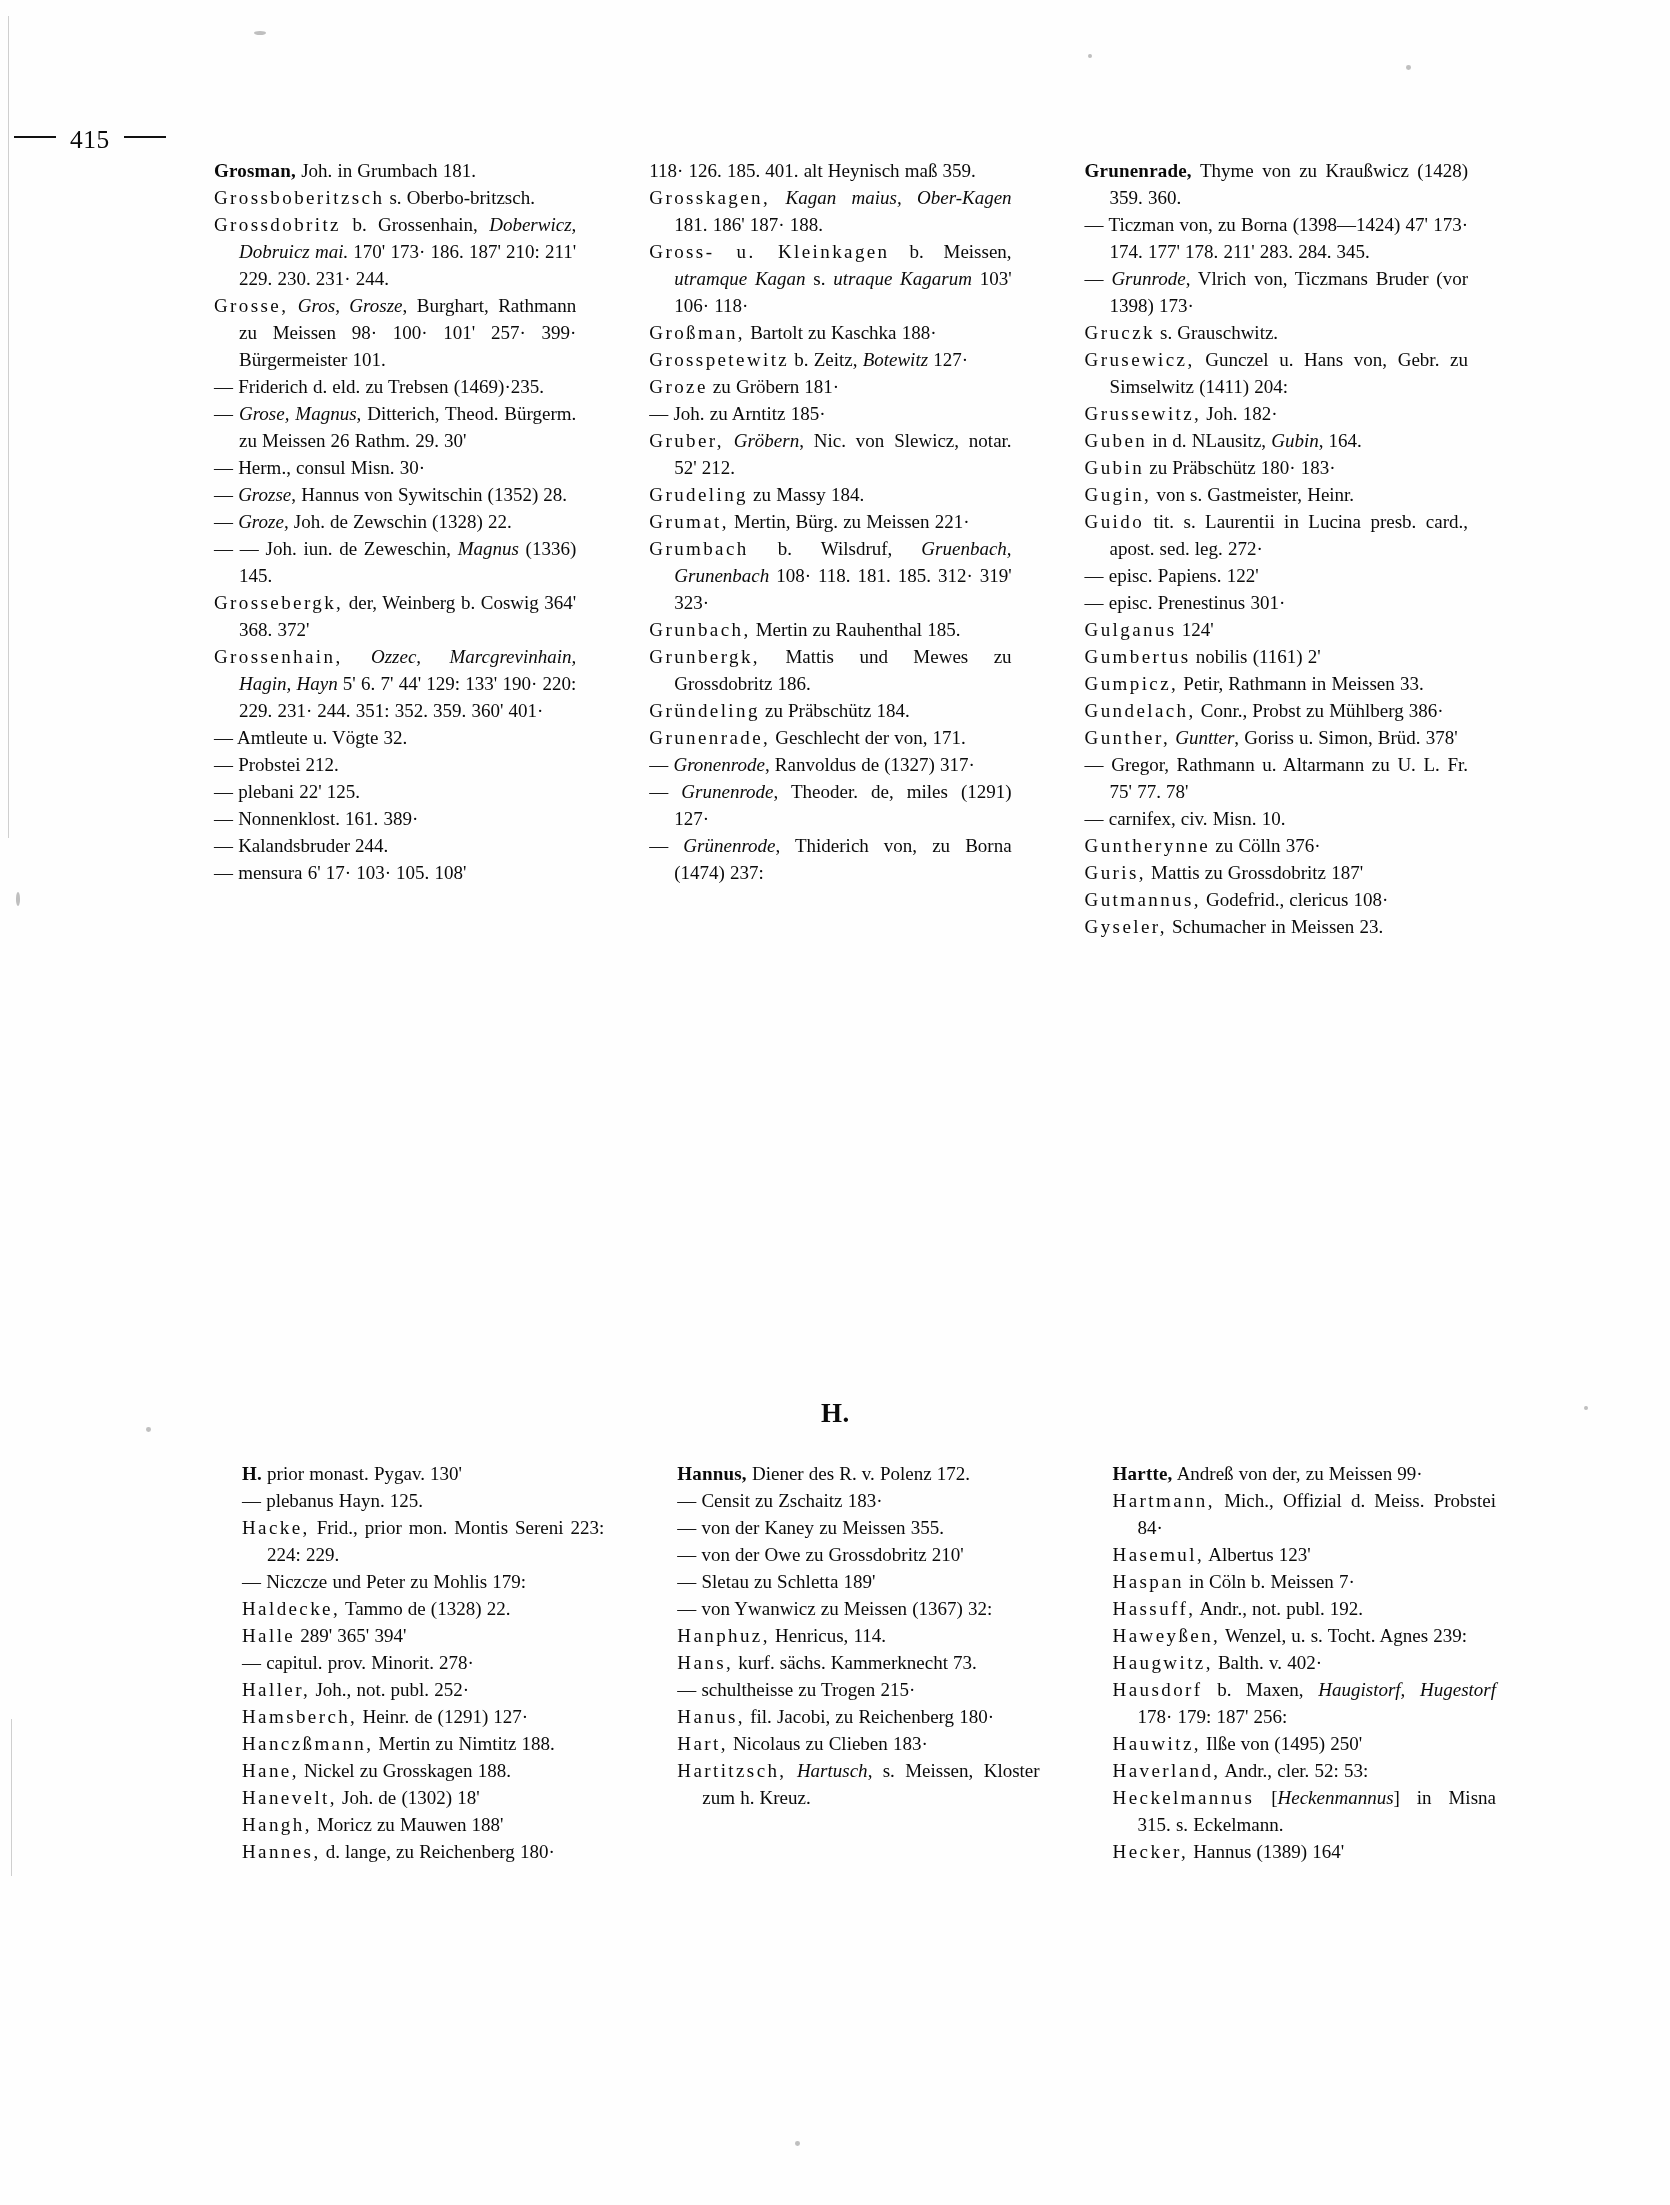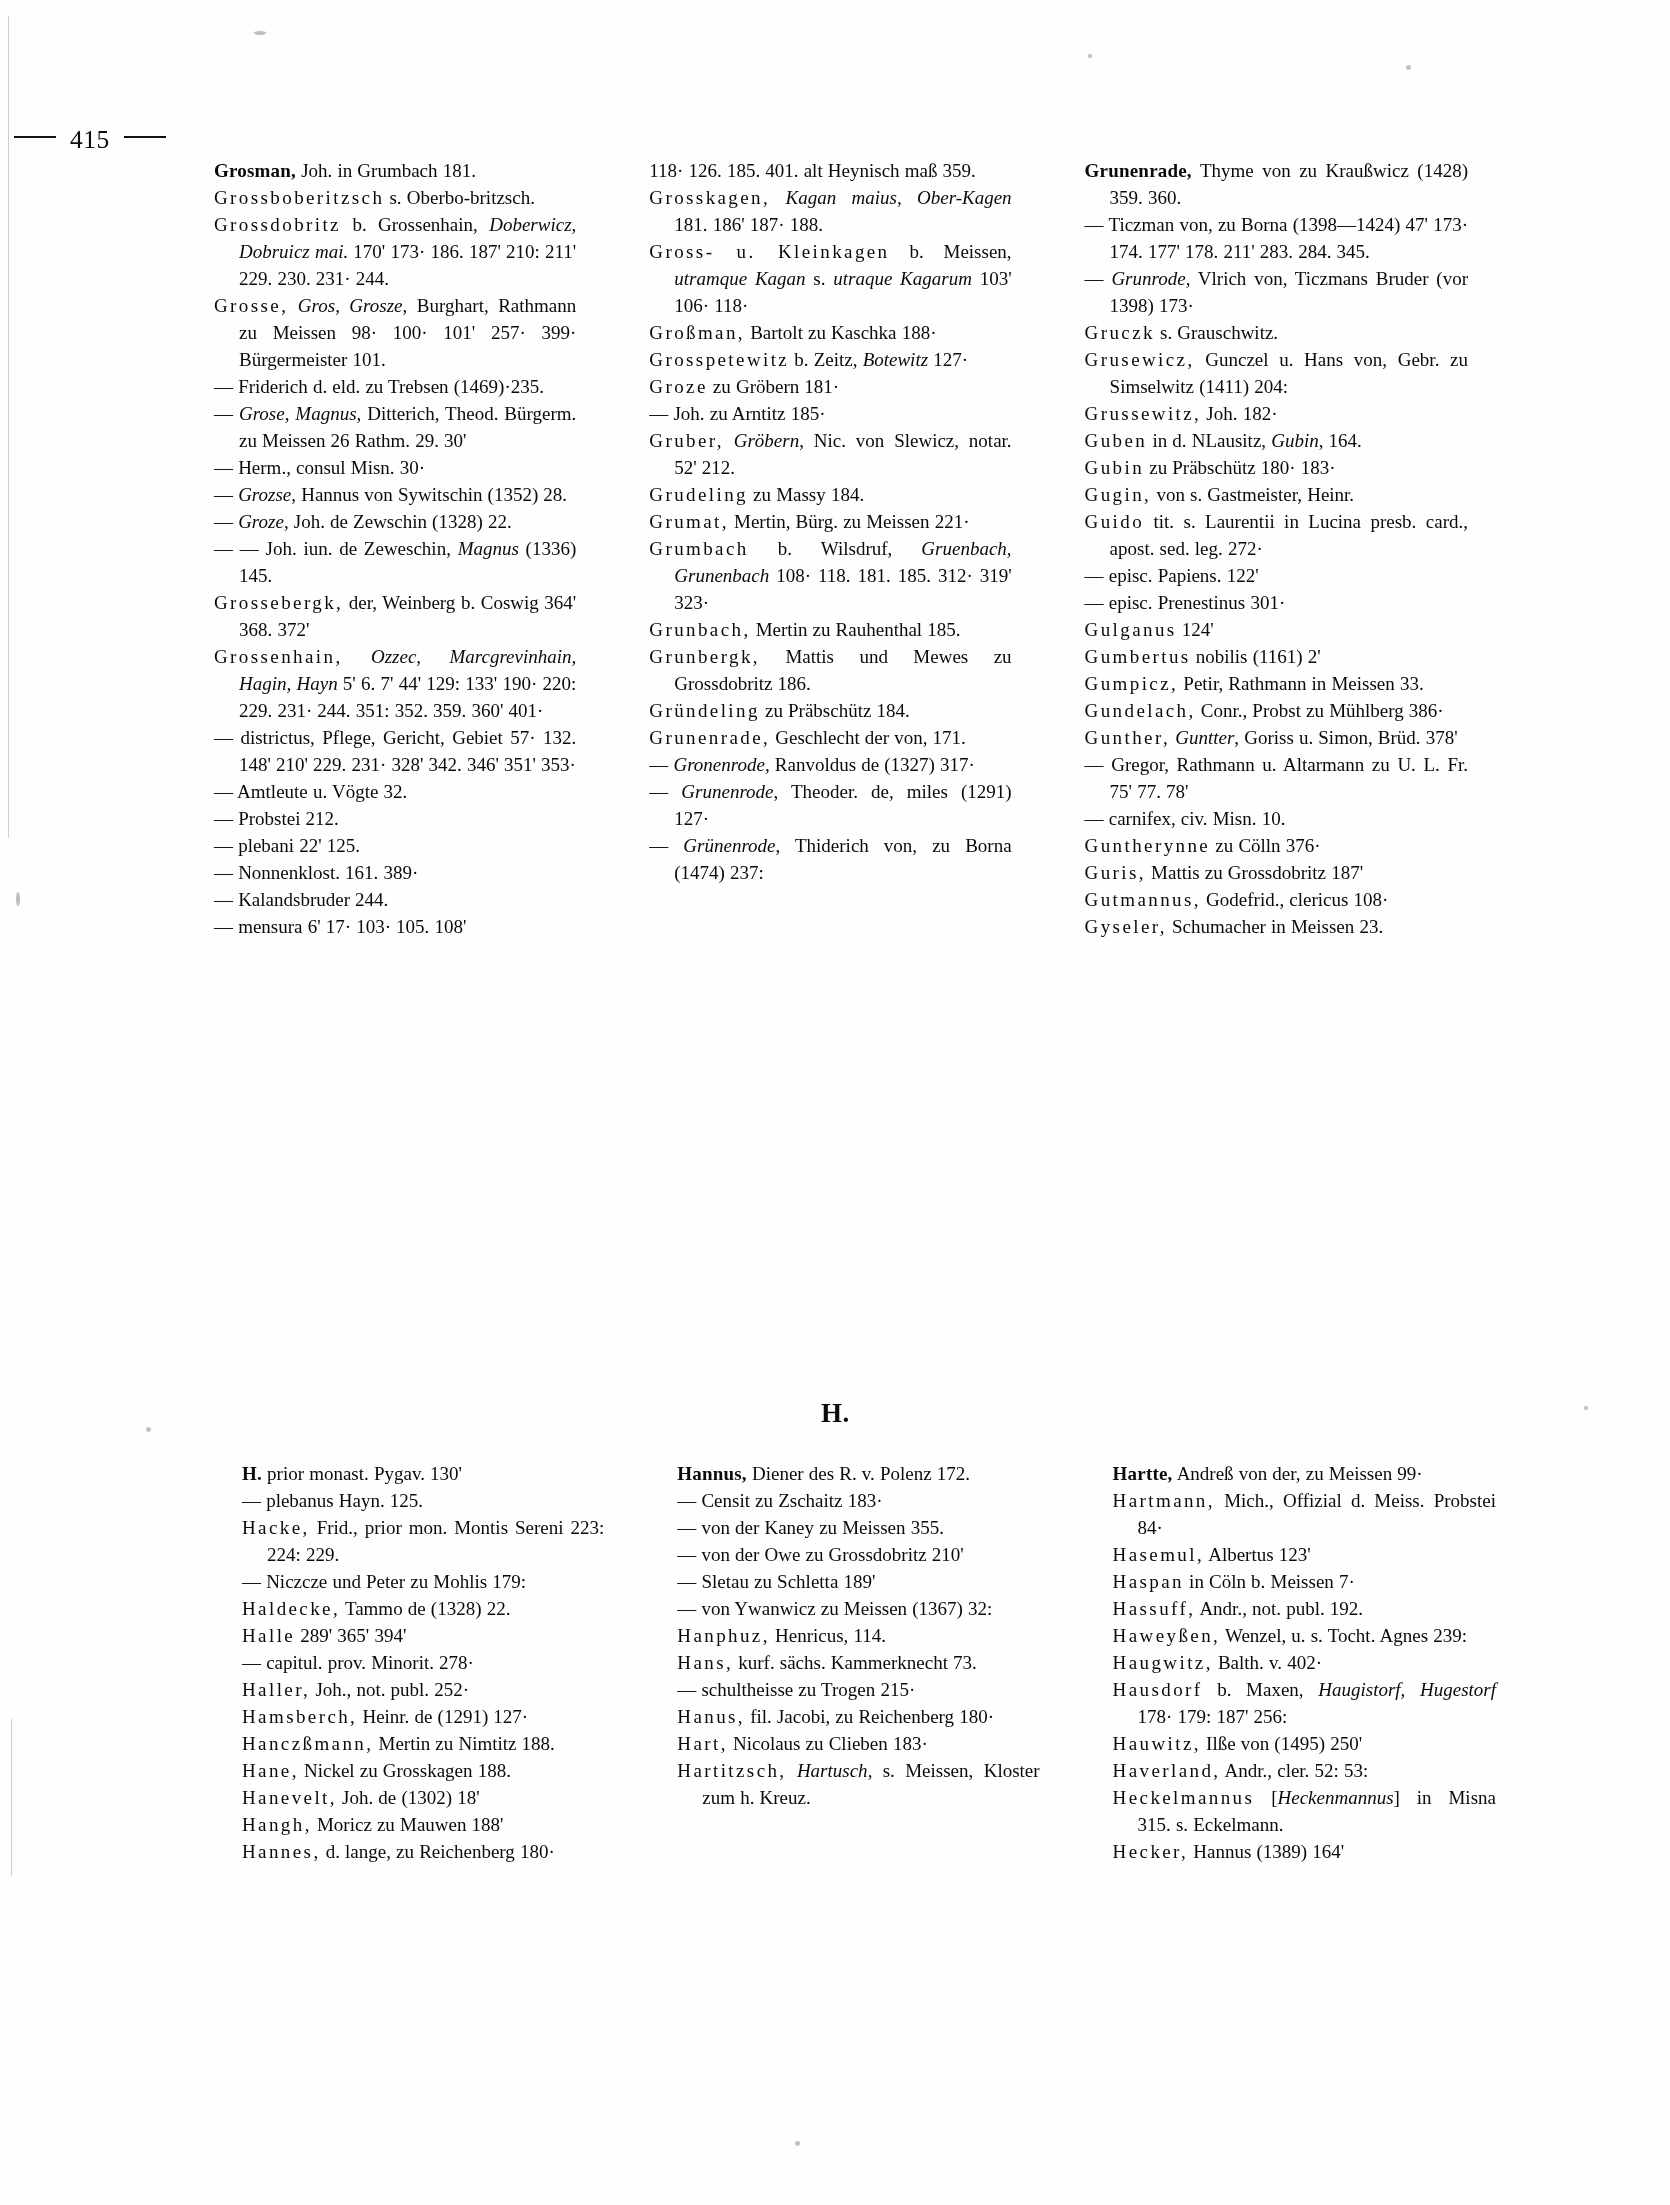--- a/index.html
+++ b/index.html
@@ -143,21 +143,20 @@
         <p class="entry"><span class="hw">Grossdobritz</span><span> b. Grossenhain, <span class="it">Doberwicz, Dobruicz mai.</span> 170' 173· 186. 187' 210: 211' 229. 230. 231· 244.</span></p>
         <p class="entry"><span class="hw">Grosse,</span><span> <span class="it">Gros, Grosze</span>, Burghart, Rathmann zu Meissen 98· 100· 101' 257· 399· Bürgermeister 101.</span></p>
         <p class="entry"><span class="dash">—</span><span> Friderich d. eld. zu Trebsen (1469)·235.</span></p>
         <p class="entry"><span class="dash">—</span><span> <span class="it">Grose, Magnus</span>, Ditterich, Theod. Bürgerm. zu Meissen 26 Rathm. 29. 30'</span></p>
         <p class="entry"><span class="dash">—</span><span> Herm., consul Misn. 30·</span></p>
         <p class="entry"><span class="dash">—</span><span> <span class="it">Grozse</span>, Hannus von Sywitschin (1352) 28.</span></p>
         <p class="entry"><span class="dash">—</span><span> <span class="it">Groze</span>, Joh. de Zewschin (1328) 22.</span></p>
         <p class="entry"><span class="dash">— —</span><span> Joh. iun. de Zeweschin, <span class="it">Magnus</span> (1336) 145.</span></p>
         <p class="entry"><span class="hw">Grossebergk,</span><span> der, Weinberg b. Coswig 364' 368. 372'</span></p>
         <p class="entry"><span class="hw">Grossenhain,</span><span> <span class="it">Ozzec, Marcgrevinhain, Hagin, Hayn</span> 5' 6. 7' 44' 129: 133' 190· 220: 229. 231· 244. 351: 352. 359. 360' 401·</span></p>
-        <p class="entry"><span class="dash">—</span><span> districtus, Pflege, Gericht, Gebiet 57· 132. 148' 210' 229. 231· 328' 342. 346' 351' 353·</span></p>
         <p class="entry"><span class="dash">—</span><span> Amtleute u. Vögte 32.</span></p>
         <p class="entry"><span class="dash">—</span><span> Probstei 212.</span></p>
         <p class="entry"><span class="dash">—</span><span> plebani 22' 125.</span></p>
         <p class="entry"><span class="dash">—</span><span> Nonnenklost. 161. 389·</span></p>
         <p class="entry"><span class="dash">—</span><span> Kalandsbruder 244.</span></p>
         <p class="entry"><span class="dash">—</span><span> mensura 6' 17· 103· 105. 108'</span></p>
       </div>
     <div class="col col2">
         <p class="entry"><span>118· 126. 185. 401. alt Heynisch maß 359.</span></p>
         <p class="entry"><span class="hw">Grosskagen,</span><span> <span class="it">Kagan maius, Ober-Kagen</span> 181. 186' 187· 188.</span></p>

